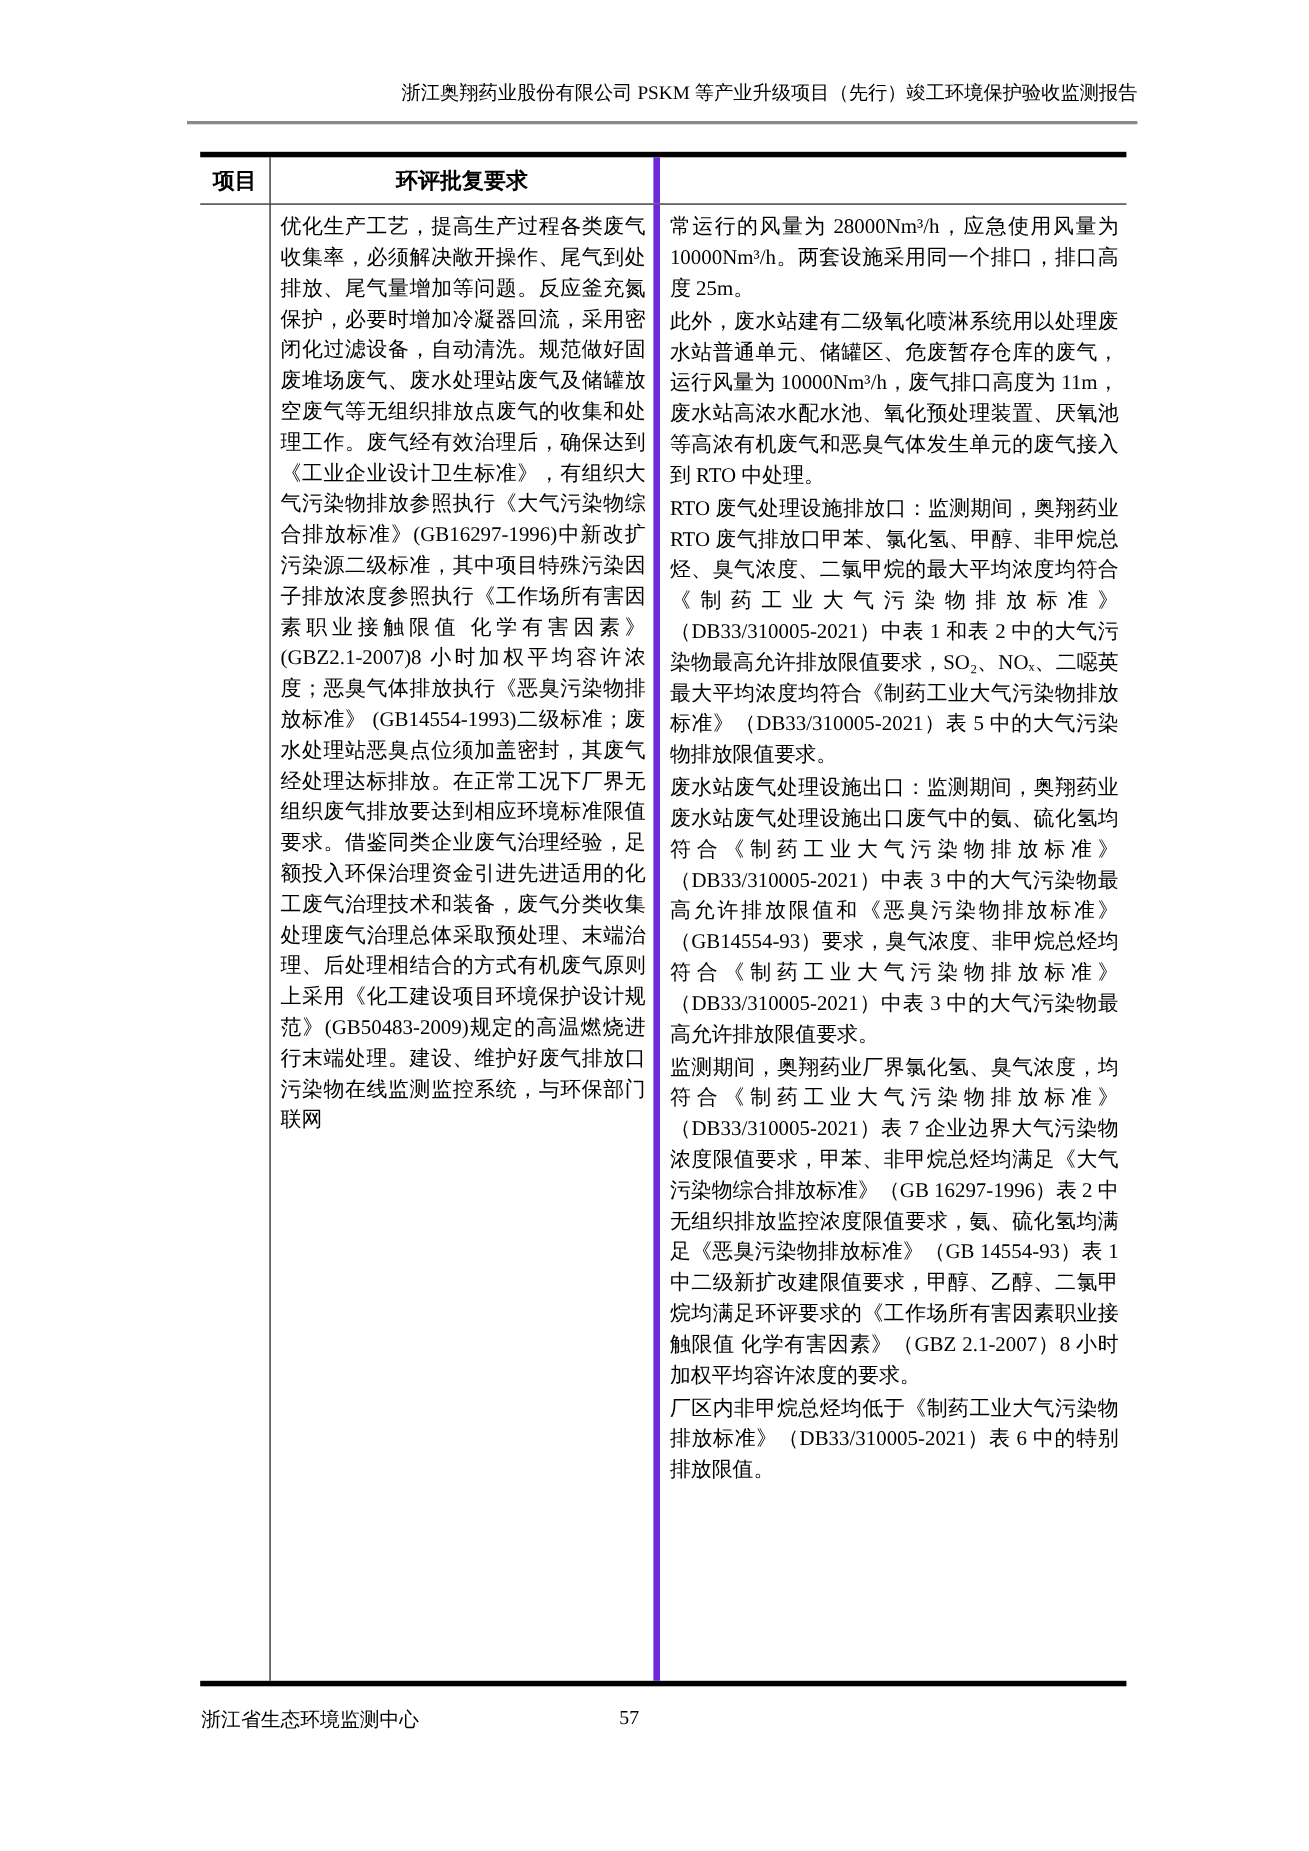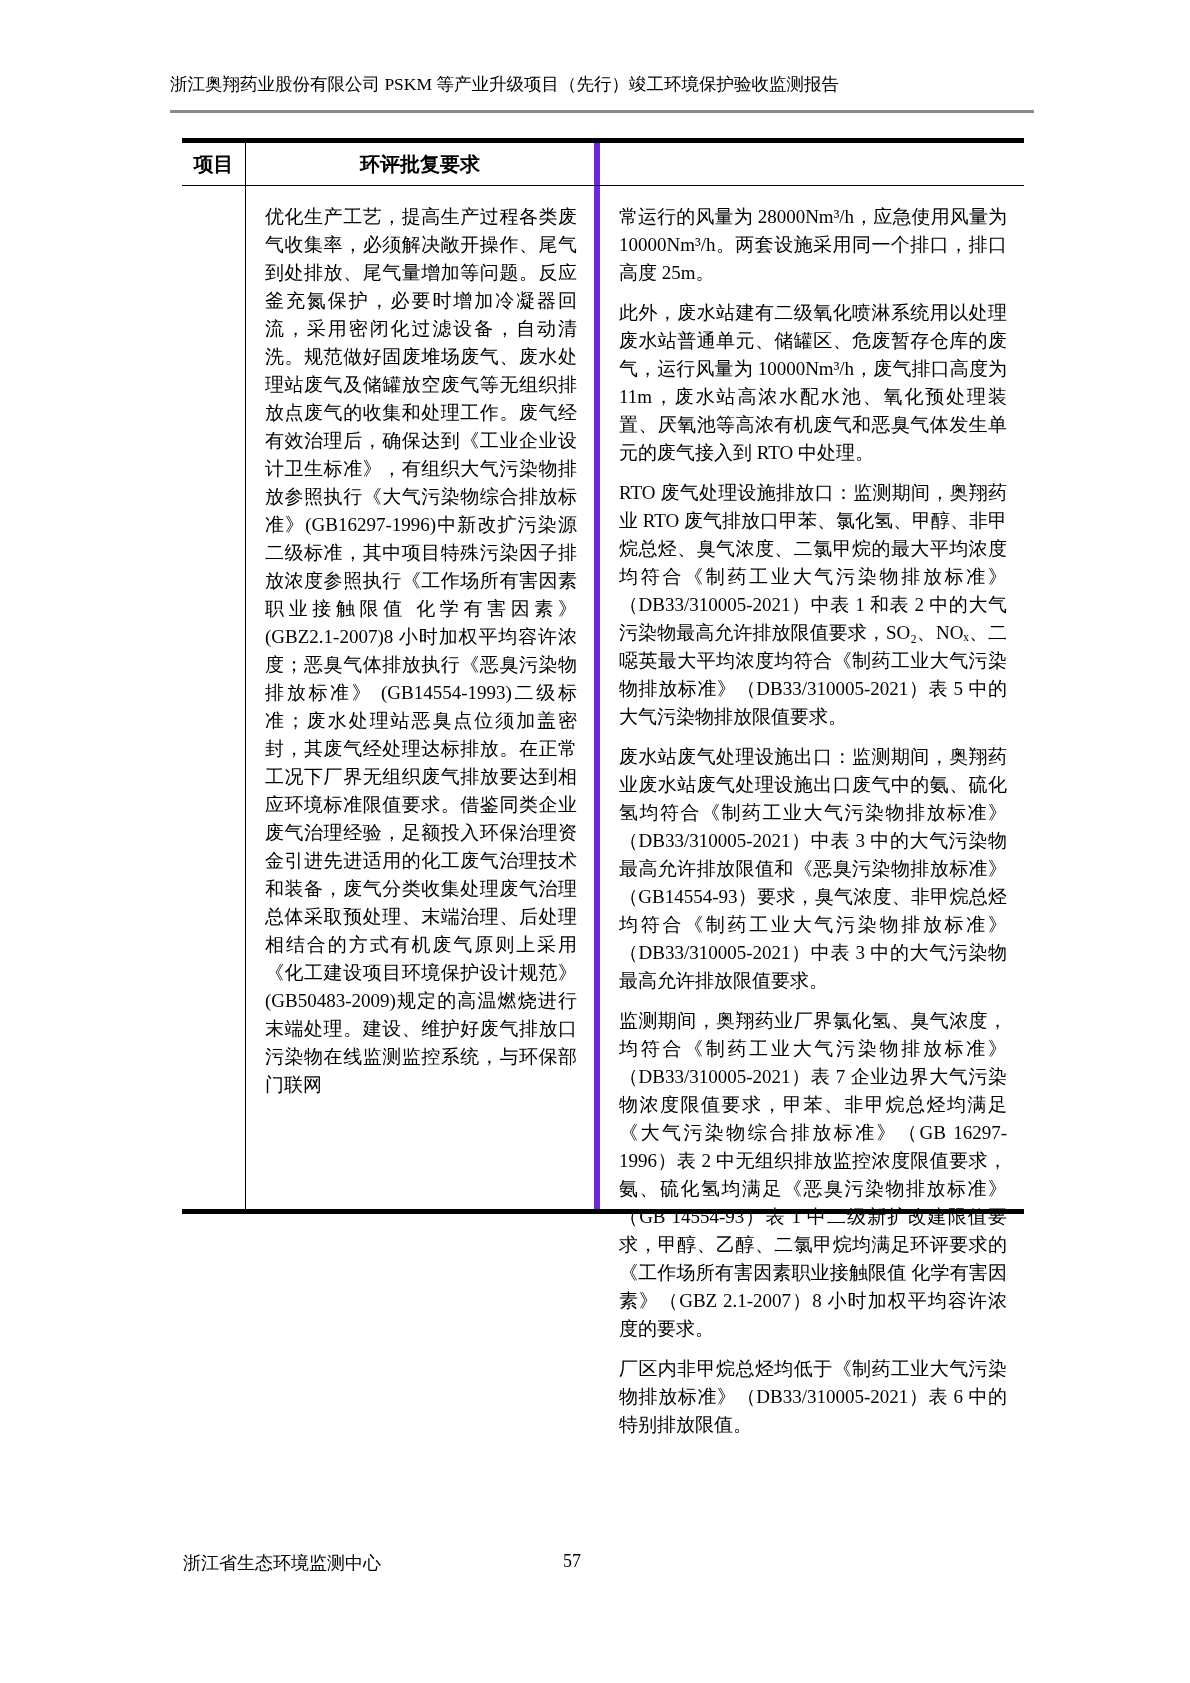--- a/index.html
+++ b/index.html
@@ -13,38 +13,38 @@
     position: relative;
     font-family: "Liberation Serif", "DejaVu Serif", serif;
     color: #000;
     overflow: hidden;
   }
   .doc-title {
     position: absolute;
     left: 170px;
     top: 72px;
     width: 864px;
-    text-align: left;
+    text-align: right;
     font-size: 17.5px;
     white-space: nowrap;
   }
   .header-rule {
     position: absolute;
     left: 170px;
     top: 110px;
     width: 864px;
     height: 3px;
     background: #8a8a8a;
   }
   .tbl {
     position: absolute;
     left: 182px;
     top: 138px;
     width: 842px;
-    height: 1076px;
+    height: 1395px;
     box-sizing: border-box;
     border-top: 5px solid #000;
     border-bottom: 5px solid #000;
     display: flex;
     flex-direction: column;
   }
   .thead {
     display: flex;
     border-bottom: 1px solid #000;
     flex: 0 0 42px;
@@ -68,21 +68,21 @@
   .c2 { width: 354px; border-right: 6px solid #6d28d9; }
   .c3 { flex: 1; }
   .tbody .cell {
     padding: 5px 5px 5px 7px;
     font-size: 19px;
     line-height: 28px;
     text-align: justify;
     text-justify: inter-character;
   }
   .tbody .cell p {
-    margin: 12px;
+    margin: 2px;
     padding: 0;
   }
   .lead-bold { font-weight: normal; }
   .footer-org {
     position: absolute;
     left: 183px;
     top: 1551px;
     font-size: 18px;
   }
   .footer-page {

